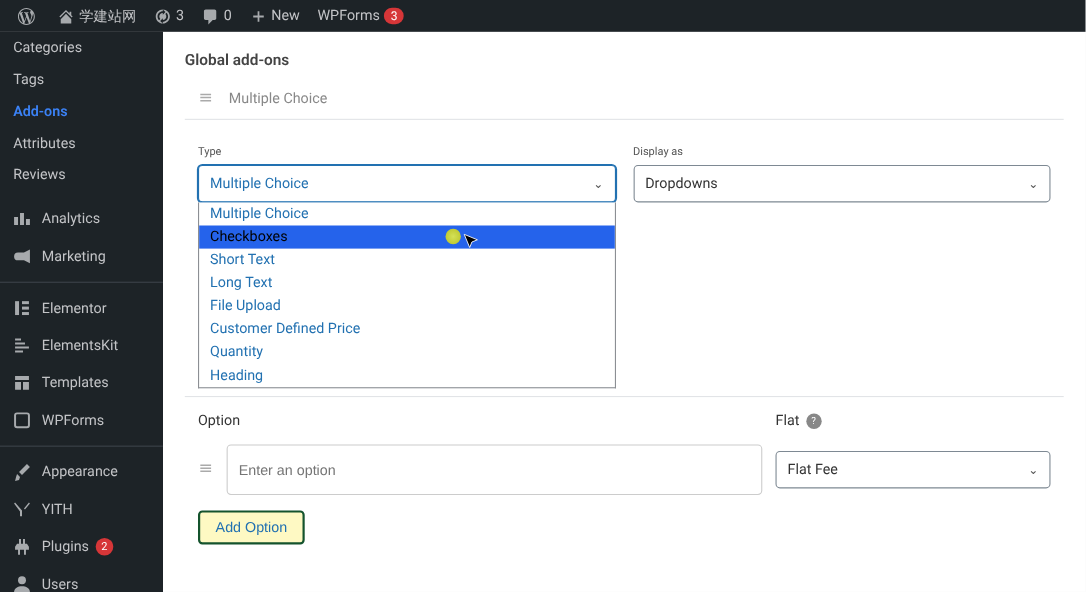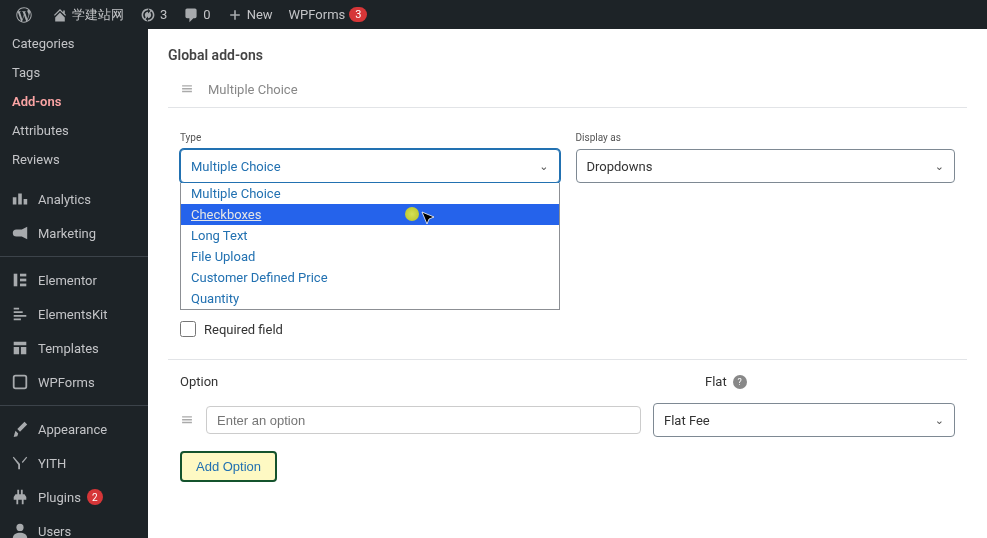--- a/index.html
+++ b/index.html
@@ -9,21 +9,21 @@
 .admin-bar { height: 29px; background: #1d2327; color: #c3c4c7; display: flex; align-items: center; padding: 0 8px; font-size: 13px; }
 .ab-item { display: flex; align-items: center; padding: 0 8px; color: #c3c4c7; cursor: pointer; }
 .ab-item svg { width: 16px; height: 16px; fill: #a7aaad; }
 .ab-icon { margin-right: 4px; display: inline-flex; }
 .ab-count { background: #d63638; color: #fff; border-radius: 10px; font-size: 11px; padding: 1px 6px; margin-left: 4px; }
 
 
 .sidebar { position: absolute; top: 29px; left: 0; bottom: 0; width: 148px; background: #1d2327; color: #c3c4c7; font-size: 13px; overflow-y: auto; }
 .side-item { display: flex; align-items: center; padding: 7px 10px; cursor: pointer; color: #c3c4c7; }
 .side-item.sub { padding-left: 12px; font-size: 13px; }
-.side-item.active { color: #fca5a5; font-weight: 600; }
+.side-item.active { color: #3b82f6; font-weight: 600; }
 .side-icon { width: 20px; height: 20px; margin-right: 8px; display: inline-flex; align-items: center; justify-content: center; }
 .side-icon svg { width: 18px; height: 18px; fill: #a7aaad; }
 .side-badge { background: #d63638; color: #fff; border-radius: 50%; width: 16px; height: 16px; font-size: 10px; display: inline-flex; align-items: center; justify-content: center; margin-left: 6px; }
 
 
 .main { position: absolute; top: 29px; left: 148px; right: 0; bottom: 0; background: #fff; overflow: hidden; }
 .page-title { padding: 18px 20px 10px; font-size: 14px; font-weight: 600; color: #444; }
 .card { margin: 0 20px; background: #fff; }
 .block-head { display: flex; align-items: center; padding: 8px 12px; color: #888; border-bottom: 1px solid transparent; }
 .block-head .drag { margin-right: 14px; color: #aaa; }
@@ -32,40 +32,40 @@
 .row { display: flex; gap: 16px; padding: 6px 12px 2px; }
 .col { flex: 1; position: relative; }
 
 .select-box { position: relative; }
 .sb-display { border: 1px solid #7e8993; border-radius: 4px; height: 34px; display: flex; align-items: center; justify-content: space-between; padding: 0 10px; background: #fff; cursor: pointer; font-size: 13px; }
 .sb-display.focused { border: 1px solid #2271b1; box-shadow: 0 0 0 1px #2271b1; color: #2271b1; }
 .chev { font-size: 11px; color: #555; }
 
 .dropdown { position: absolute; top: 34px; left: 0; right: 0; background: #fff; border: 1px solid #8c8f94; border-top: none; z-index: 50; max-height: 200px; overflow-y: auto; }
 .dd-opt { padding: 3px 10px; color: #2271b1; cursor: pointer; font-size: 13px; }
-.dd-opt.highlight { background: #0a58ca; background: #1967d2; background: #0b5ed7; background: #2563eb; color: #e5e5e5; position: relative; text-decoration: underline; }
+.dd-opt.highlight { background: #0a58ca; background: #1967d2; background: #0b5ed7; background: #2563eb; color: #000000; position: relative; }
 .dd-opt.highlight::after { content: ""; }
 .cursor-dot { position: absolute; width: 14px; height: 14px; border-radius: 50%; background: radial-gradient(circle, #d4e157 0%, #c0ca33 70%); left: 224px; top: 3px; pointer-events: none; }
-.input-text { width: 100%; border: 1px solid #ccc; border-radius: 4px; height: 28px; padding: 0 10px; font-size: 13px; }
+.input-text { width: 100%; border: 1px solid #ccc; border-radius: 4px; height: 46px; padding: 0 10px; font-size: 13px; }
 
 .check-row { display: flex; align-items: center; padding: 6px 12px 12px; }
 .check-row input { margin-right: 8px; width: 16px; height: 16px; border-radius: 3px; border: 1px solid #8c8f94; }
 
 .divider { border-top: 1px solid #e2e4e7; margin: 10px 0 0; }
 
 .option-section { padding: 14px 12px; }
 .opt-head { display: flex; margin-bottom: 14px; }
 .opt-head .l1 { flex: 1; }
 .opt-head .l2 { width: 250px; display: flex; align-items: center; }
 .help { width: 14px; height: 14px; border-radius: 50%; background: #888; color: #fff; font-size: 9px; display: inline-flex; align-items: center; justify-content: center; margin-left: 6px; }
 
 .opt-row { display: flex; align-items: center; gap: 12px; margin-bottom: 14px; }
 .opt-row .drag { color: #aaa; }
 .opt-row .input-text { flex: 1; color: #999; }
-.opt-row .price-sel { width: 302px; }
+.opt-row .price-sel { width: 250px; }
 
 .add-btn { border: 2px solid #14532d; background: #fef9c3; color: #2271b1; padding: 6px 14px; border-radius: 4px; cursor: pointer; font-size: 13px; }
 
 .drag svg { width: 14px; height: 14px; fill: #aaa; }
 .cursor-arrow { position: absolute; left: 240px; top: 7px; pointer-events: none; z-index: 60; }
 .cursor-arrow svg { width: 16px; height: 16px; }
 </style>
 </head>
 <body>
 
@@ -252,24 +252,26 @@
           </div>
           <div class="dropdown">
             <div class="dd-opt">Multiple Choice</div>
             <div class="dd-opt highlight" style="position:relative">
               <span>Checkboxes</span>
               <span class="cursor-dot"></span>
               <span class="cursor-arrow"><svg viewBox="0 0 16 16">
                     <path d="M1 1l5 12 2-5 5-2L1 1z" fill="#000" stroke="#fff" stroke-width="0.8"></path>
                   </svg></span>
             </div>
+            <div class="dd-opt">Short Text</div>
             <div class="dd-opt">Long Text</div>
             <div class="dd-opt">File Upload</div>
             <div class="dd-opt">Customer Defined Price</div>
             <div class="dd-opt">Quantity</div>
+            <div class="dd-opt">Heading</div>
           </div>
         </div>
       </div>
       <div class="col">
         <label class="label">Display as</label>
         <div class="select-box">
           <div class="sb-display">
             <span>Dropdowns</span>
             <span class="chev">⌄</span>
           </div>

